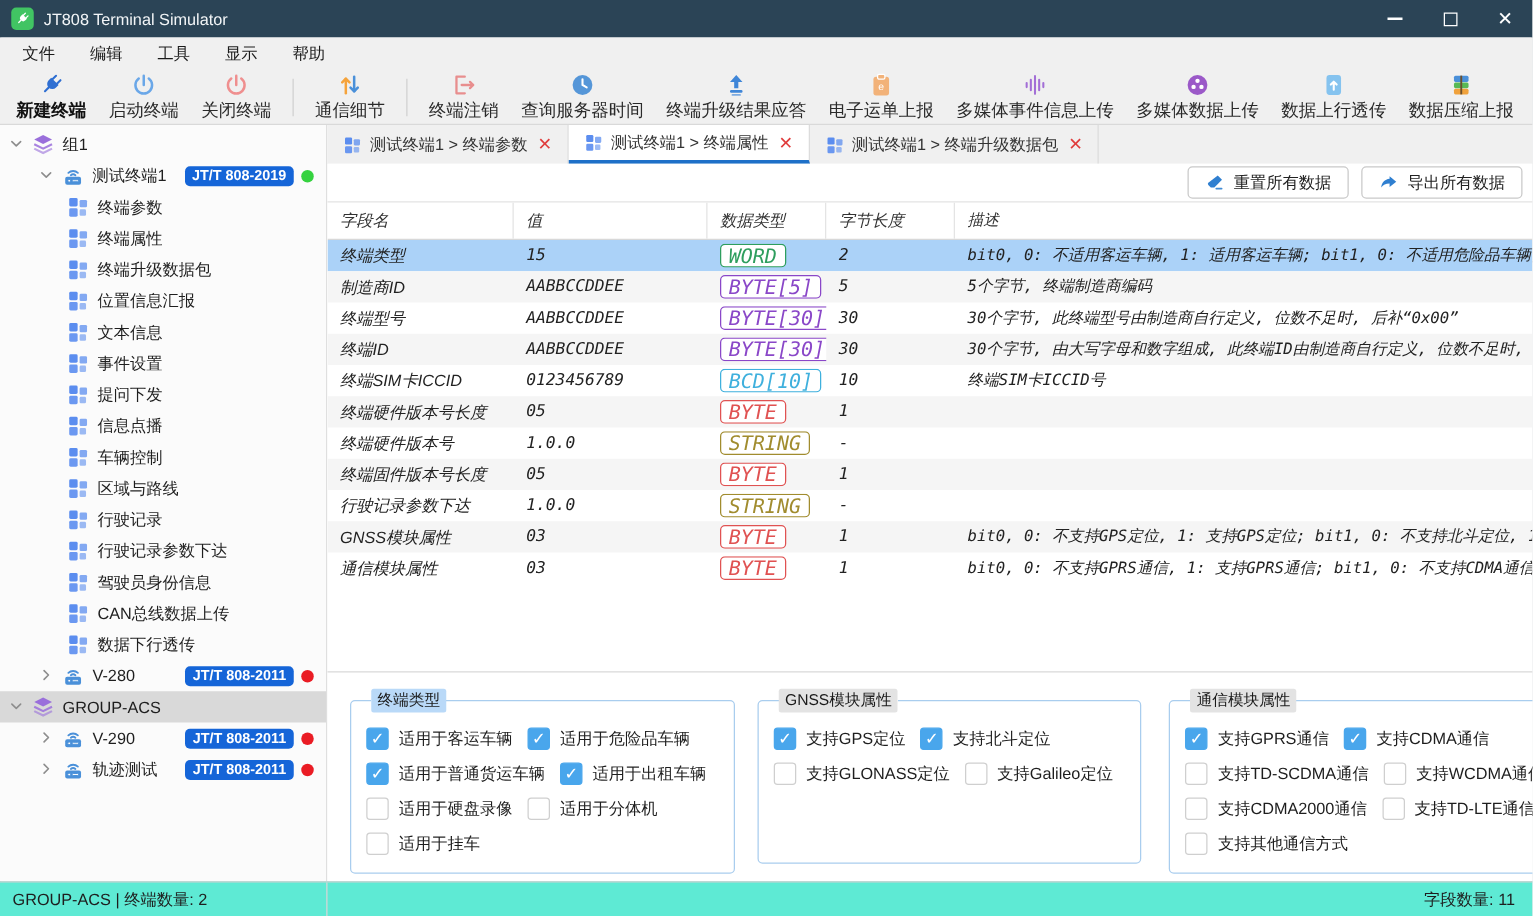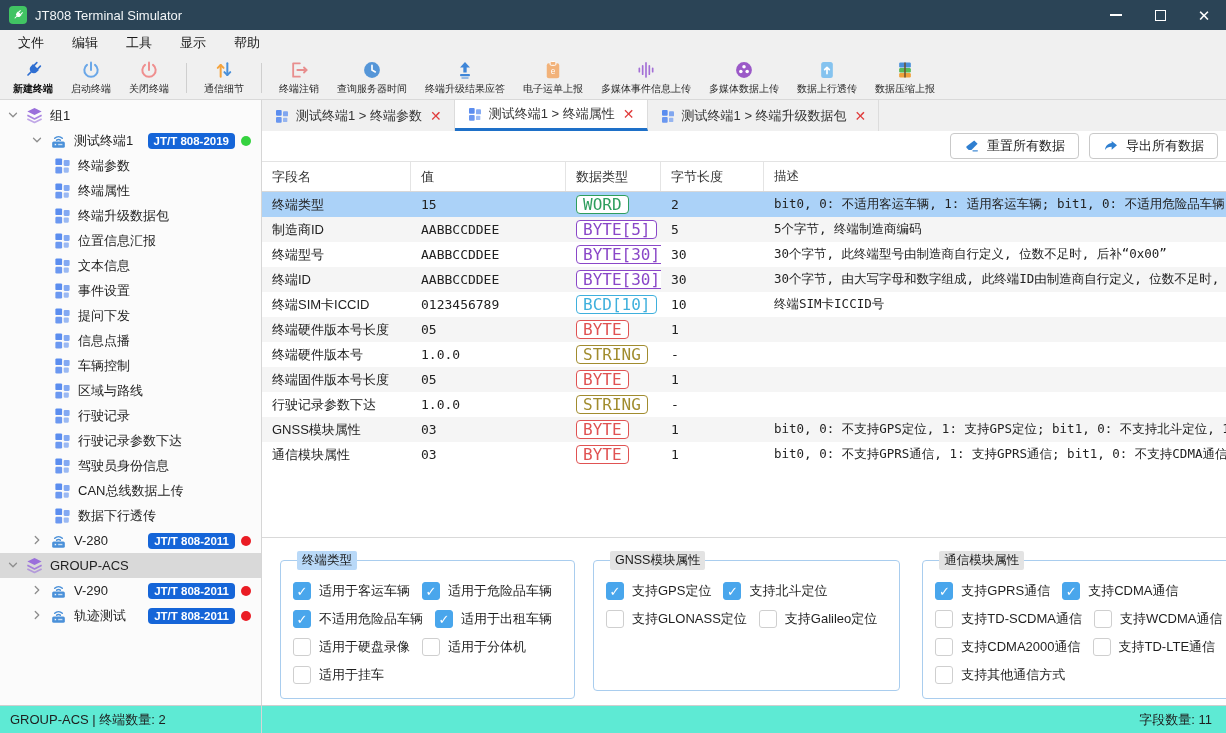--- a/index.html
+++ b/index.html
@@ -20,21 +20,21 @@
 
   
   .menubar{height:26px;background:#f0f0f0;display:flex;align-items:center;padding-left:4px;flex:0 0 auto;}
   .menu-item{padding:3px 14px;color:#1a1a1a;}
 
   
   .toolbar{height:44px;background:#f0f0f0;display:flex;align-items:center;padding:0 4px;border-bottom:1px solid #d9d9d9;flex:0 0 auto;}
   .tb-item{display:flex;flex-direction:column;align-items:center;justify-content:center;padding:1px 9px;background:none;border:none;font-family:inherit;}
   .tb-item .icon{height:21px;display:flex;align-items:center;}
   .tb-item .icon svg{width:20px;height:20px;}
-  .tb-label{font-size:10px;color:#2a2a2a;margin-top:1px;white-space:nowrap;}
+  .tb-label{font-size:14px;color:#2a2a2a;margin-top:1px;white-space:nowrap;}
   .tb-item.em .tb-label{font-weight:bold;color:#111;}
   .tb-sep{width:1px;height:30px;background:#cfcfcf;margin:0 8px;}
 
   
   .main{flex:1 1 auto;display:flex;min-height:0;}
   .sidebar{width:262px;flex:0 0 262px;background:#fbfbfb;border-right:1px solid #d6d6d6;padding-top:3px;overflow:hidden;}
   .tree-row{height:25px;display:flex;align-items:center;padding-right:4px;white-space:nowrap;}
   .tree-row.sel{background:#d9d9d9;}
   .tree-row .chev{width:16px;height:16px;flex:0 0 16px;color:#8d8d8d;margin-right:3px;}
   .tree-row .chev svg{width:14px;height:14px;}
@@ -65,21 +65,21 @@
   .act-btn .icon svg{width:16px;height:16px;}
 
   
   .table-wrap{flex:1 1 auto;overflow:hidden;background:#fff;border-top:1px solid #e3e3e3;}
   .trow{display:flex;height:25px;align-items:center;}
   .trow.head{height:30px;border-bottom:1px solid #d8d8d8;color:#333;}
   .trow.head .tcell{border-right:1px solid #e4e4e4;height:100%;display:flex;align-items:center;}
   .trow.head .tcell:last-child{border-right:none;}
   .trow.stripe{background:#f5f5f5;}
   .trow.sel{background:#abd2f8;}
-  .tcell{padding:0 10px;overflow:hidden;white-space:nowrap;}
+  .tcell{padding:0 10px;overflow:hidden;white-space:nowrap;font-style:italic;}
   .c-field{width:149px;flex:0 0 149px;}
   .c-value{width:155px;flex:0 0 155px;font-family:"DejaVu Sans Mono",monospace;}
   .c-type{width:95px;flex:0 0 95px;}
   .c-len{width:103px;flex:0 0 103px;font-family:"DejaVu Sans Mono",monospace;}
   .c-desc{flex:1 1 auto;font-family:"DejaVu Sans Mono","Liberation Sans",sans-serif;font-size:12.5px;}
   .type-badge{display:inline-block;font-family:"DejaVu Sans Mono",monospace;font-size:16px;padding:1px 6px;border-radius:4px;border:1px solid;background:#fff;line-height:15px;}
 
   
   .panels{flex:0 0 168px;border-top:1px solid #d9d9d9;display:flex;align-items:flex-start;padding:13px 0 0 18px;background:#fff;}
   fieldset{border:1px solid #a9cdee;border-radius:4px;background:#fff;padding:8px 10px 4px;min-height:140px;}
@@ -653,21 +653,21 @@
                 <span class="cb-label">适用于客运车辆</span>
               </label>
               <label class="cb-item">
                 <span class="checkbox checked">✓</span>
                 <span class="cb-label">适用于危险品车辆</span>
               </label>
             </div>
             <div class="cb-row">
               <label class="cb-item">
                 <span class="checkbox checked">✓</span>
-                <span class="cb-label">不适用危险品车辆</span>
+                <span class="cb-label">适用于普通货运车辆</span>
               </label>
               <label class="cb-item">
                 <span class="checkbox checked">✓</span>
                 <span class="cb-label">适用于出租车辆</span>
               </label>
             </div>
             <div class="cb-row">
               <label class="cb-item">
                 <span class="checkbox"></span>
                 <span class="cb-label">适用于硬盘录像</span>

